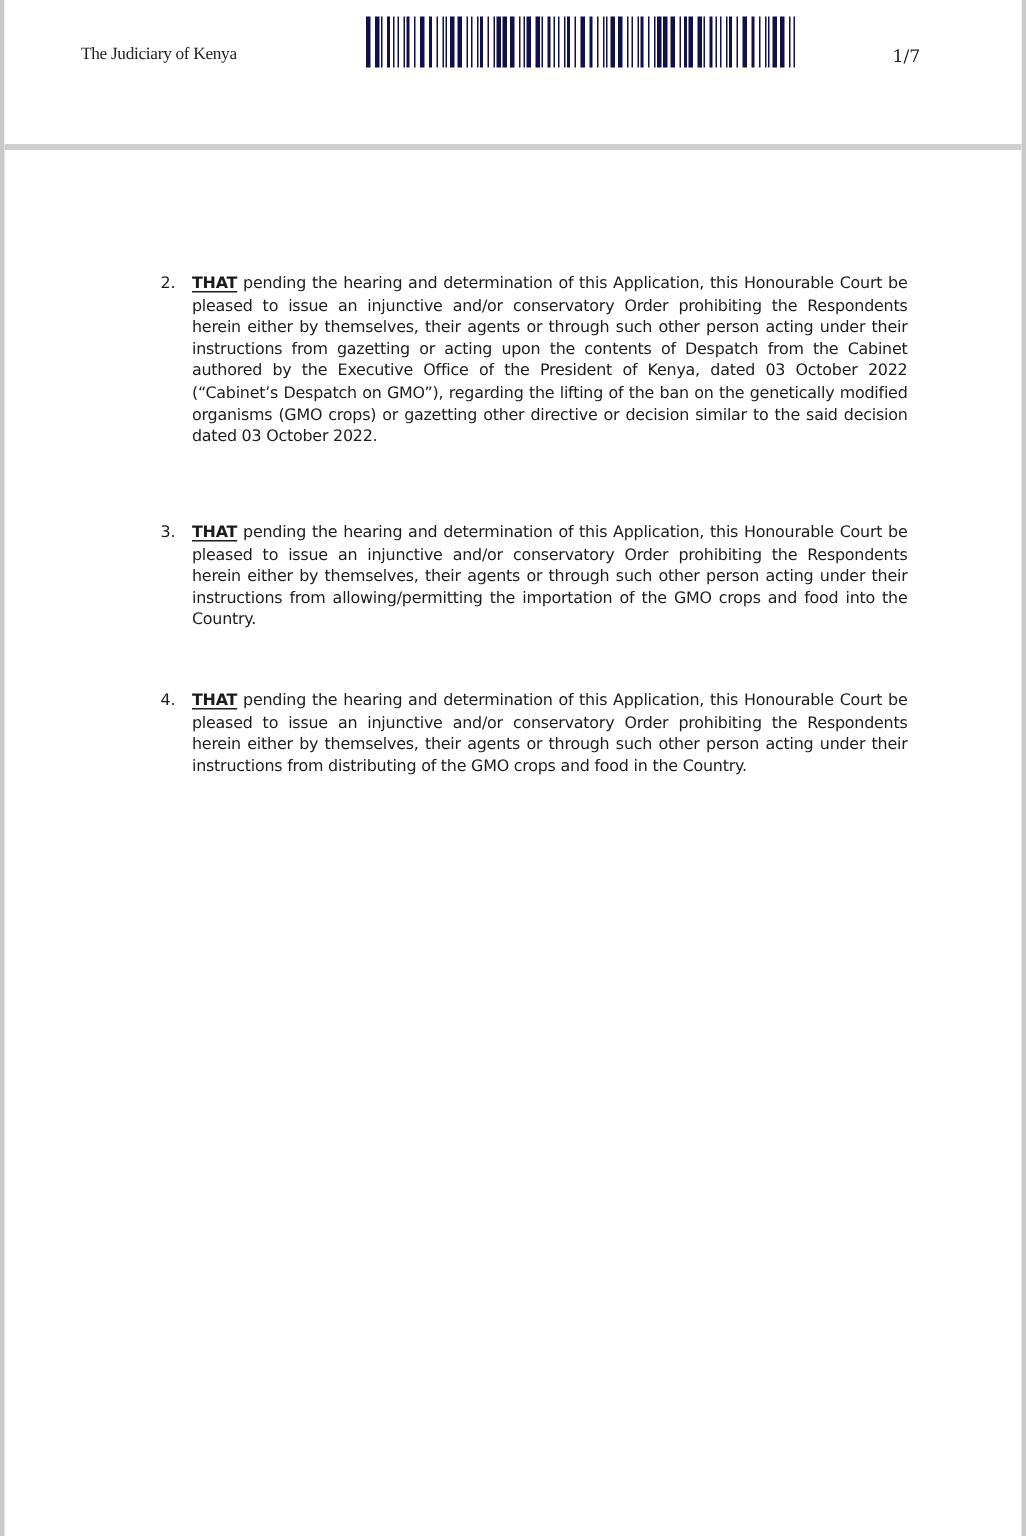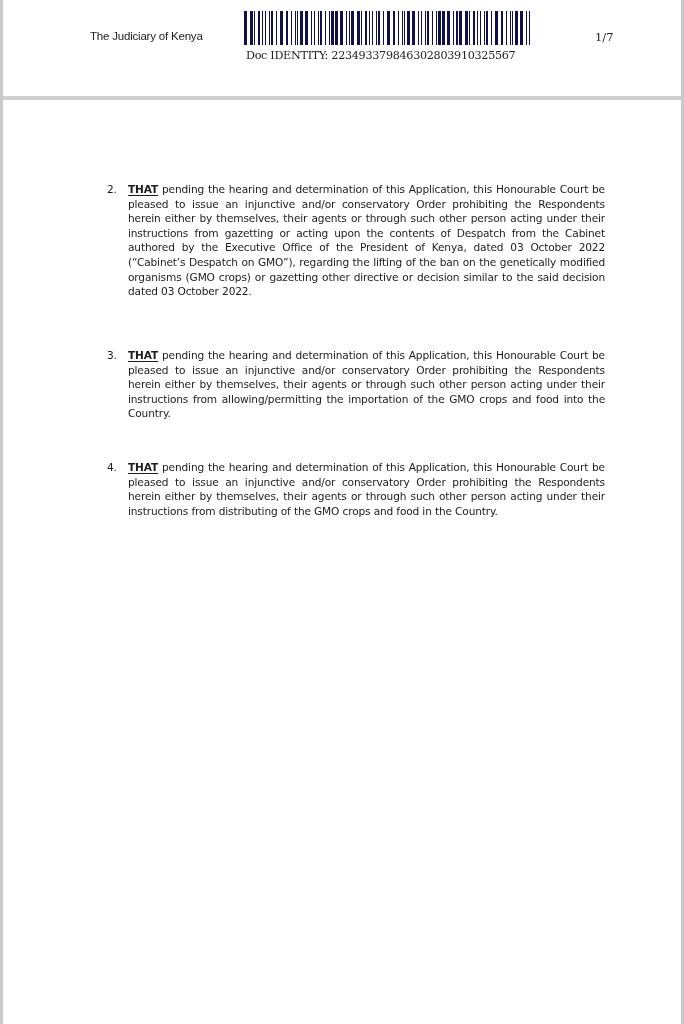--- a/index.html
+++ b/index.html
@@ -28,25 +28,24 @@
       left: 0; top: 0;
       width: 678px;
       height: 96px;
       background: #ffffff;
       border-bottom: 4px solid #cfcfcf;
     }
     .court-name {
       position: absolute;
       left: 51px;
       top: 30px;
-      font-family: Liberation Sans, sans-serif;
+      font-family: Liberation Serif, serif;
       font-size: 11.5px;
       color: #222;
       letter-spacing: -0.2px;
-      margin-left: 36px;
     }
     .page-count {
       position: absolute;
       left: 592px;
       top: 30px;
       font-family: "DejaVu Serif", serif;
       font-size: 11.5px;
       color: #222;
     }
     .barcode {
@@ -257,21 +256,20 @@
         <span style="width: 3px; background: rgb(16, 16, 74);"></span>
         <span class="gap" style="width: 2px;"></span>
         <span style="width: 3px; background: rgb(16, 16, 74);"></span>
         <span class="gap" style="width: 3px;"></span>
         <span style="width: 1px; background: rgb(16, 16, 74);"></span>
         <span class="gap" style="width: 2px;"></span>
         <span style="width: 1px; background: rgb(16, 16, 74);"></span>
         <span class="gap" style="width: 3px;"></span>
       </div>
 
-    <div class="doc-id">Doc IDENTITY: 223493379846302803910325567</div>
 
     <div class="page-count">1/7</div>
   </div>
 
   <div class="body-area">
 
     <div class="clause" style="top:82px;">
       <span class="num">2.</span>
       <span class="text"><span class="that">THAT</span><span> pending the hearing and determination of this Application, this Honourable Court be pleased to issue an injunctive and/or conservatory Order prohibiting the Respondents herein either by themselves, their agents or through such other person acting under their instructions from gazetting or acting upon the contents of Despatch from the Cabinet authored by the Executive Office of the President of Kenya, dated 03 October 2022 (“Cabinet’s Despatch on GMO”), regarding the lifting of the ban on the genetically modified organisms (GMO crops) or gazetting other directive or decision similar to the said decision dated 03 October 2022.</span></span>
     </div>

